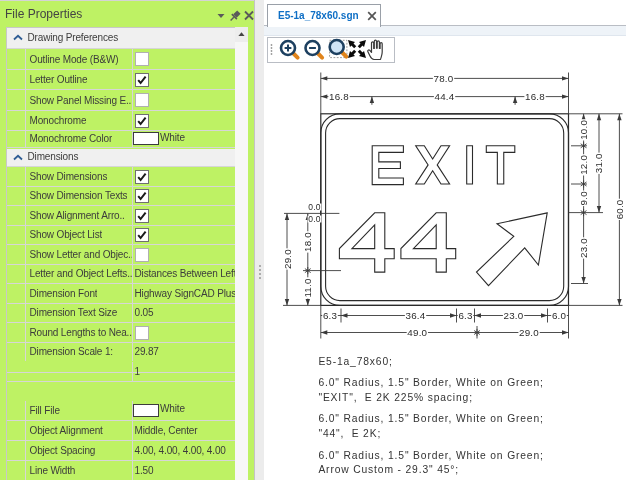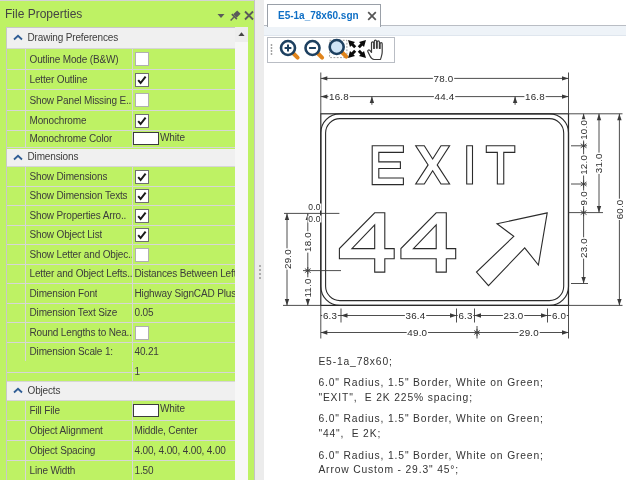--- a/index.html
+++ b/index.html
@@ -106,21 +106,21 @@
           </svg></div>
       </div>
   <div class="grow" style="top:158.5px;height:19.5px;">
         <div class="glabel" style="top:0;height:18.5px;padding-top:3.5px">Show Dimension Texts</div>
         <div class="gval" style="top:0;height:18.5px"></div>
         <div class="cb" style="top:2.8px"><svg width="12" height="12" viewBox="0 0 12 12">
             <path d="M2.2 6.2 L4.6 9 L9.6 2.6" stroke="#1a1a1a" stroke-width="2" fill="none"></path>
           </svg></div>
       </div>
   <div class="grow" style="top:178.0px;height:19.5px;">
-        <div class="glabel" style="top:0;height:18.5px;padding-top:3.5px">Show Properties Arro..</div>
+        <div class="glabel" style="top:0;height:18.5px;padding-top:3.5px">Show Alignment Arro..</div>
         <div class="gval" style="top:0;height:18.5px"></div>
         <div class="cb" style="top:2.8px"><svg width="12" height="12" viewBox="0 0 12 12">
             <path d="M2.2 6.2 L4.6 9 L9.6 2.6" stroke="#1a1a1a" stroke-width="2" fill="none"></path>
           </svg></div>
       </div>
   <div class="grow" style="top:197.5px;height:19.5px;">
         <div class="glabel" style="top:0;height:18.5px;padding-top:3.5px">Show Object List</div>
         <div class="gval" style="top:0;height:18.5px"></div>
         <div class="cb" style="top:2.8px"><svg width="12" height="12" viewBox="0 0 12 12">
             <path d="M2.2 6.2 L4.6 9 L9.6 2.6" stroke="#1a1a1a" stroke-width="2" fill="none"></path>
@@ -143,30 +143,24 @@
         <div class="glabel" style="top:0;height:18.5px;padding-top:3.5px">Dimension Text Size</div>
         <div class="gval" style="top:0;height:18.5px;padding-top:3.5px">0.05</div>
       </div>
   <div class="grow" style="top:295.0px;height:19.5px;">
         <div class="glabel" style="top:0;height:18.5px;padding-top:3.5px">Round Lengths to Nea..</div>
         <div class="gval" style="top:0;height:18.5px"></div>
         <div class="cb" style="top:2.8px;border-color:#b0b0b0"></div>
       </div>
   <div class="grow" style="top:314.5px;height:30px;">
         <div class="glabel" style="top:0;height:18.5px;padding-top:3.5px">Dimension Scale 1:</div>
-        <div class="gval" style="top:0;height:18.5px;padding-top:3.5px">40.21</div>
+        <div class="gval" style="top:0;height:18.5px;padding-top:3.5px">29.87</div>
       </div>
   <div class="grow" style="top:334.0px;height:19.5px;">
         <div class="gval" style="top:0;height:18.5px;padding-top:3.5px">1</div>
-      </div>
-  <div class="grow ghead" style="top:353.5px;height:19.5px;">
-        <svg class="chev" style="top:5px" width="12" height="8" viewBox="0 0 12 8">
-          <path d="M2 5.5 L6 1.8 L10 5.5" stroke="#2f5d94" stroke-width="1.8" fill="none"></path>
-        </svg>
-        <div class="htext" style="top:3px">Objects</div>
       </div>
   <div class="grow" style="top:373.0px;height:20.0px;">
         <div class="glabel" style="top:0;height:19.0px;padding-top:3.5px">Fill File</div>
         <div class="gval" style="top:0;height:19.0px"></div>
         <div class="swatch" style="top:2.5px"></div>
         <div class="swtext" style="top:2px">White</div>
       </div>
   <div class="grow" style="top:393.0px;height:20.0px;">
         <div class="glabel" style="top:0;height:19.0px;padding-top:3.5px">Object Alignment</div>
         <div class="gval" style="top:0;height:19.0px;padding-top:3.5px">Middle, Center</div>

